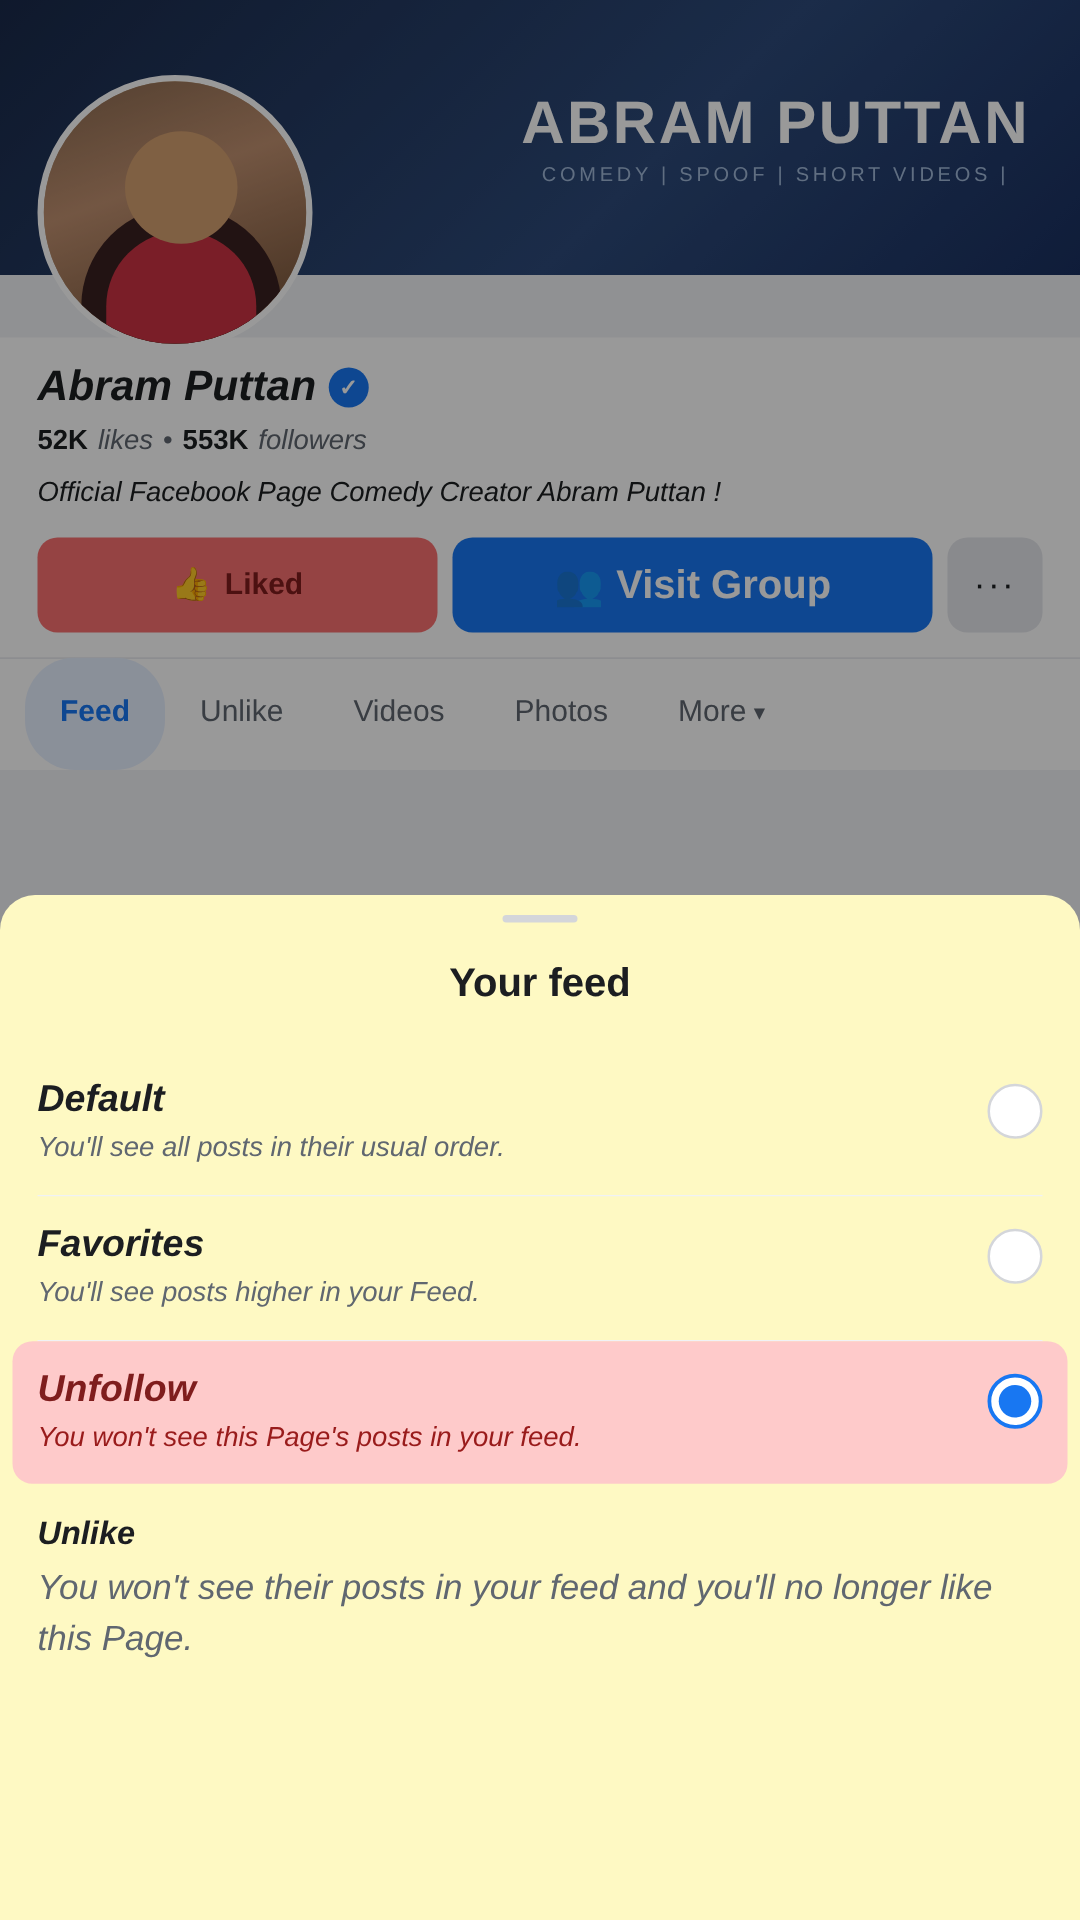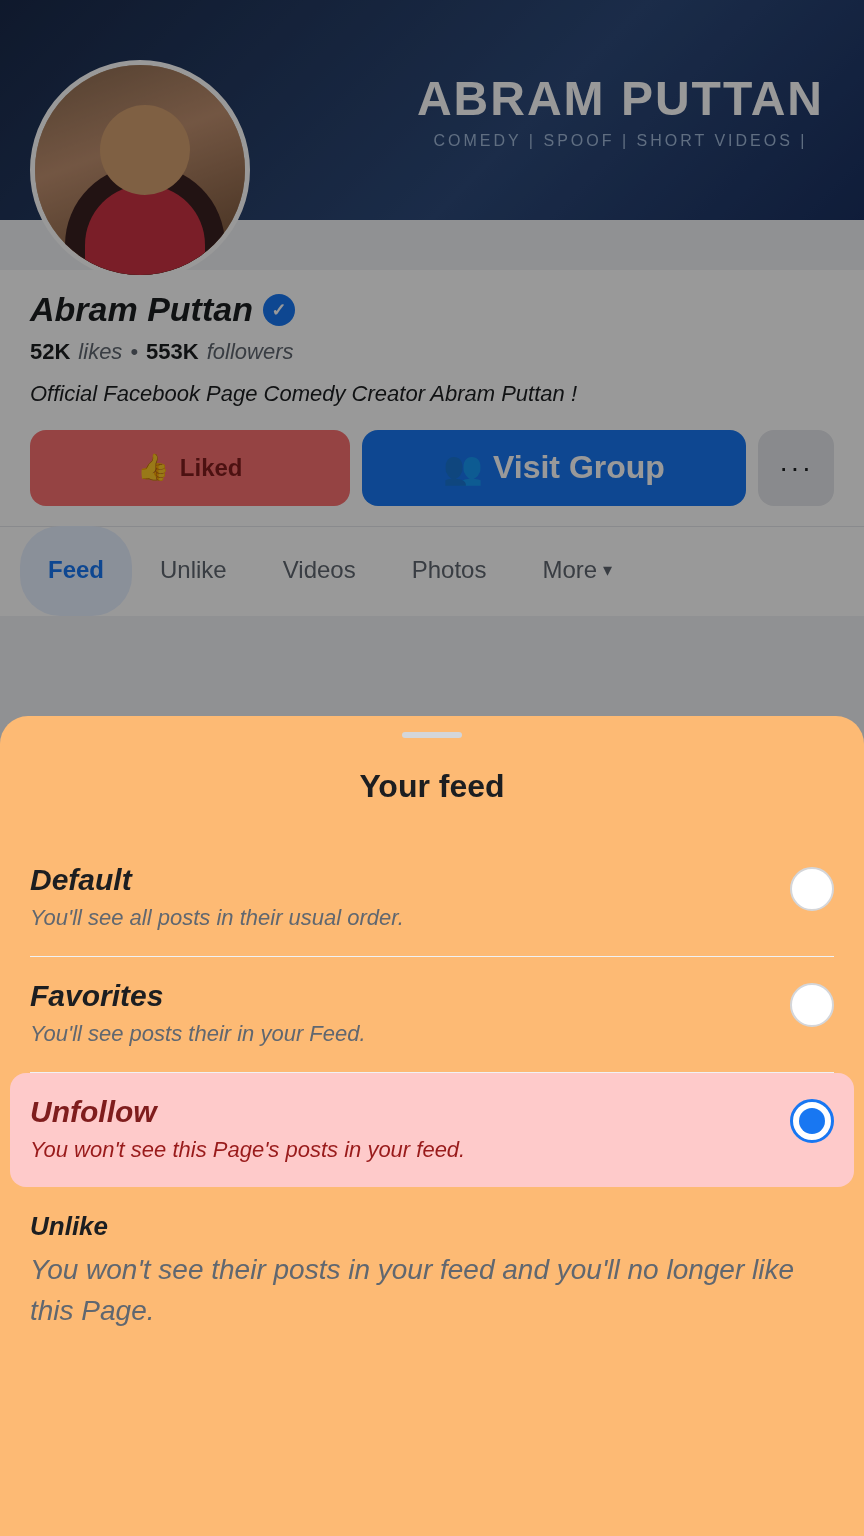--- a/index.html
+++ b/index.html
@@ -258,21 +258,21 @@
       width: 100%;
       height: 100%;
       background: rgba(0,0,0,0.4);
       z-index: 10;
     }
     .bottom-sheet {
       position: absolute;
       bottom: 0;
       left: 0;
       width: 100%;
-      background: #fdba74;
+      background: #fef9c3;
       border-radius: 28px 28px 0 0;
       z-index: 20;
       padding: 16px 30px 40px 30px;
       min-height: 820px;
     }
     .sheet-handle {
       width: 60px;
       height: 6px;
       background: #d4d6da;
       border-radius: 3px;
@@ -445,21 +445,21 @@
     <div class="feed-option-text">
       <div class="feed-option-title">Default</div>
       <div class="feed-option-desc">You'll see all posts in their usual order.</div>
     </div>
     <div class="radio-btn"></div>
   </div>
 
   <div class="feed-option">
     <div class="feed-option-text">
       <div class="feed-option-title">Favorites</div>
-      <div class="feed-option-desc">You'll see posts their in your Feed.</div>
+      <div class="feed-option-desc">You'll see posts higher in your Feed.</div>
     </div>
     <div class="radio-btn"></div>
   </div>
 
   <div class="feed-option highlighted">
     <div class="feed-option-text">
       <div class="feed-option-title">Unfollow</div>
       <div class="feed-option-desc">You won't see this Page's posts in your feed.</div>
     </div>
     <div class="radio-btn selected">

